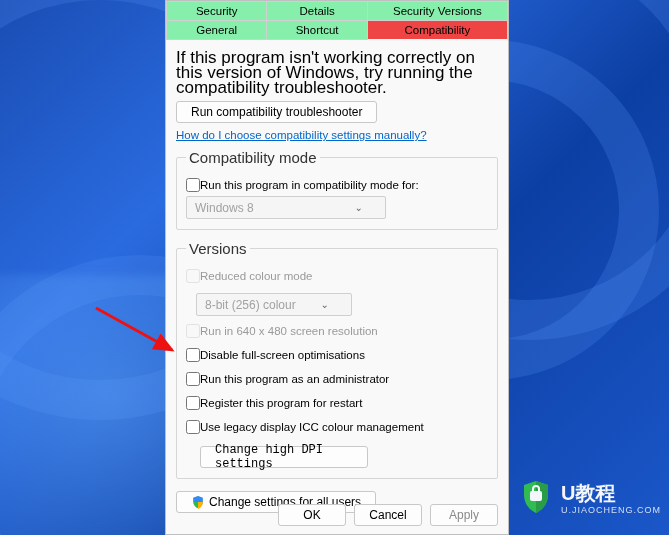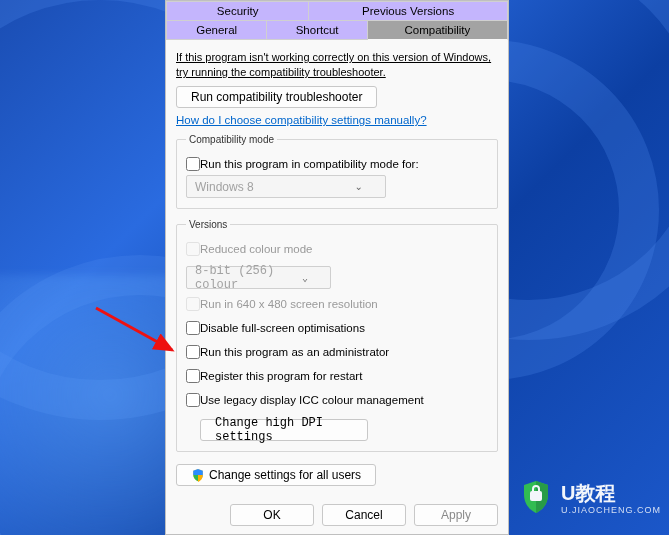--- a/index.html
+++ b/index.html
@@ -6,49 +6,49 @@
   .desktop{position:relative;width:669px;height:535px;background:linear-gradient(135deg,#1a4db3 0%,#2a6be0 30%,#0c3fa3 60%,#1b57c9 100%);}
   .ripple{position:absolute;border:40px solid rgba(80,140,240,.25);border-radius:50%;}
   .r1{width:380px;height:380px;left:-130px;top:-40px;}
   .r2{width:340px;height:340px;right:-70px;top:-80px;}
   .r3{width:260px;height:260px;right:10px;top:40px;}
   .r4{width:320px;height:320px;left:-60px;bottom:-120px;}
   .wavy{position:absolute;left:-40px;bottom:-140px;width:500px;height:400px;background:radial-gradient(circle at 30% 30%, rgba(100,170,255,.5), transparent 55%);filter:blur(4px);}
 
   .window{position:absolute;left:165px;top:0;width:344px;height:535px;background:#f9f9f9;border:1px solid #bfbfbf;box-sizing:border-box;}
   .tabrow{display:flex;width:100%;}
-  .tab{flex:1;text-align:center;line-height:18px;height:18px;border:1px solid #d0d0d0;border-left:none;background:#c4b5fd;font-size:11.5px;cursor:default;}
+  .tab{flex:1;text-align:center;line-height:18px;height:18px;border:1px solid #d0d0d0;border-left:none;background:#86efac;font-size:11.5px;cursor:default;}
   .tab:first-child{border-left:1px solid #d0d0d0;}
   .trow2 .tab{border-top:none;}
-  .tab.active{background:#a3a3a3;border-bottom:1px solid #f9f9f9;position:relative;z-index:2;}
+  .tab.active{background:#ef4444;border-bottom:1px solid #f9f9f9;position:relative;z-index:2;}
   .tabwrap{padding-top:0;}
 
   .content{padding:10px 10px 6px 10px;}
-  .intro{font-size:11px;line-height:15px;margin-bottom:6px;text-decoration:underline;}
+  .intro{font-size:17px;line-height:15px;margin-bottom:6px;}
   .btn{display:inline-flex;align-items:center;justify-content:center;background:#fdfdfd;border:1px solid #c8c8c8;border-radius:3px;padding:4px 14px;font-size:12px;cursor:default;height:22px;box-sizing:border-box;}
   .link{color:#0066cc;text-decoration:underline;font-size:11.5px;display:inline-block;margin:6px 0 8px;cursor:default;}
 
   fieldset{border:1px solid #d6d6d6;border-radius:2px;margin:0 0 10px 0;padding:8px 9px 10px;}
-  legend{font-size:10px;padding:0 3px;color:#333;}
+  legend{font-size:15px;padding:0 3px;color:#333;}
   label.check{display:flex;align-items:center;font-size:11.5px;margin:4px 0;cursor:default;}
   input[type=checkbox]{width:14px;height:14px;margin:0;accent-color:#0066cc;}
   input[type=checkbox]:disabled{opacity:.55;}
   .disabled-text{color:#9a9a9a;}
   .combo{width:200px;height:23px;border:1px solid #cfcfcf;background:#fff;color:#6b6b6b;font-size:12px;padding:0 22px 0 8px;border-radius:2px;display:flex;align-items:center;justify-content:space-between;box-sizing:border-box;margin-top:4px;}
-  .combo.small{width:145px;margin-left:0;font-family:Liberation Mono, monospace;}
+  .combo.small{width:156px;margin-left:10px;}
   .combo.disabled{background:#f5f5f5;color:#a2a2a2;}
   .chev{color:#666;font-size:10px;}
 
   .settings-col{display:flex;flex-direction:column;gap:2px;}
   .dpi-btn{margin:6px 0 0 14px;width:168px;justify-content:center;font-family:Liberation Mono, monospace;}
   .allusers{margin:2px 0 4px 0;}
   .shield{display:inline-block;width:14px;height:14px;margin-right:4px;vertical-align:-2px;}
 
   .footer{position:absolute;bottom:8px;right:10px;display:flex;gap:8px;}
-  .footer .btn{width:84px;justify-content:center;padding:4px 0;}
+  .footer .btn{width:68px;justify-content:center;padding:4px 0;}
   .footer .btn.dim{color:#8a8a8a;}
 
   .arrow{position:absolute;left:90px;top:302px;pointer-events:none;}
 
   .watermark{position:absolute;right:8px;bottom:20px;display:flex;align-items:center;gap:9px;color:#fff;font-weight:bold;font-size:20px;opacity:.95;}
   .wm-shield{width:32px;height:36px;}
   .wm-sub{font-size:9px;font-weight:normal;letter-spacing:1px;opacity:.85;display:block;margin-top:-2px;}
 </style>
 </head>
 <body>
@@ -57,21 +57,22 @@
   <div class="ripple r1"></div>
   <div class="ripple r2"></div>
   <div class="ripple r3"></div>
   <div class="ripple r4"></div>
   <div class="wavy"></div>
 
   <div class="window">
     <div class="tabwrap">
       <div class="tabrow">
         <div class="tab"><span>Security</span></div>
-        <div class="tab" style="flex:1.4"><span>Previous Versions</span></div>
+        <div class="tab"><span>Details</span></div>
+        <div class="tab" style="flex:1.4"><span>Security Versions</span></div>
       </div>
       <div class="tabrow trow2">
         <div class="tab"><span>General</span></div>
         <div class="tab"><span>Shortcut</span></div>
         <div class="tab active" style="flex:1.4"><span>Compatibility</span></div>
       </div>
     </div>
 
     <div class="content">
       <div class="intro">If this program isn't working correctly on this version of Windows, try running the compatibility troubleshooter.</div>

